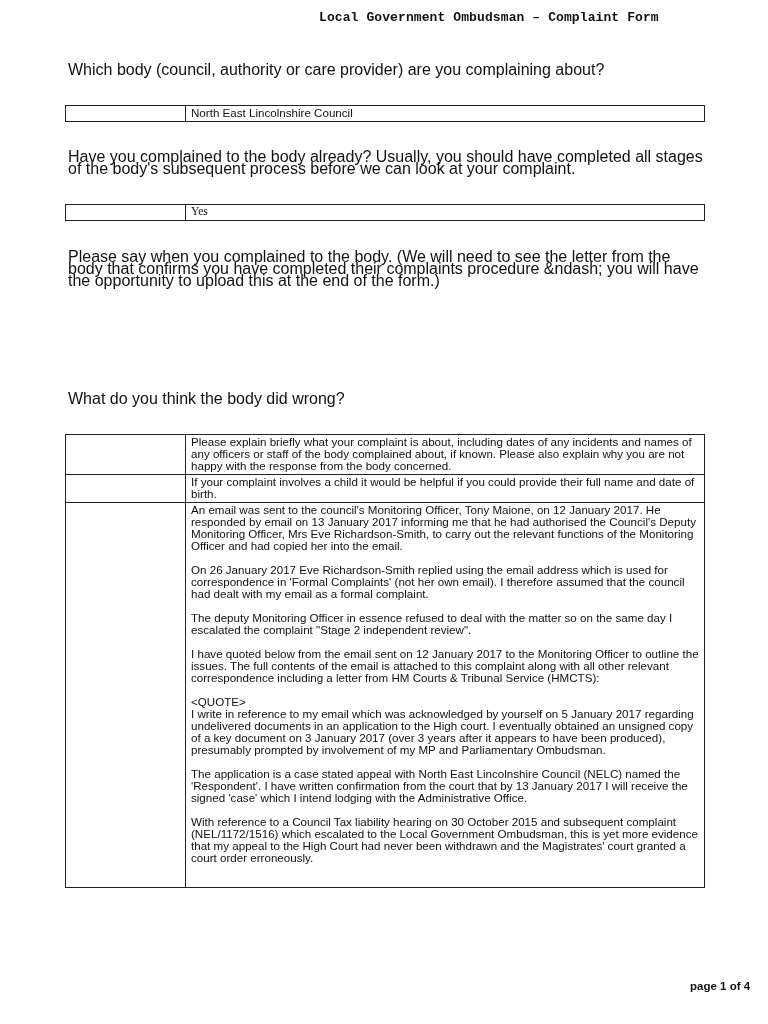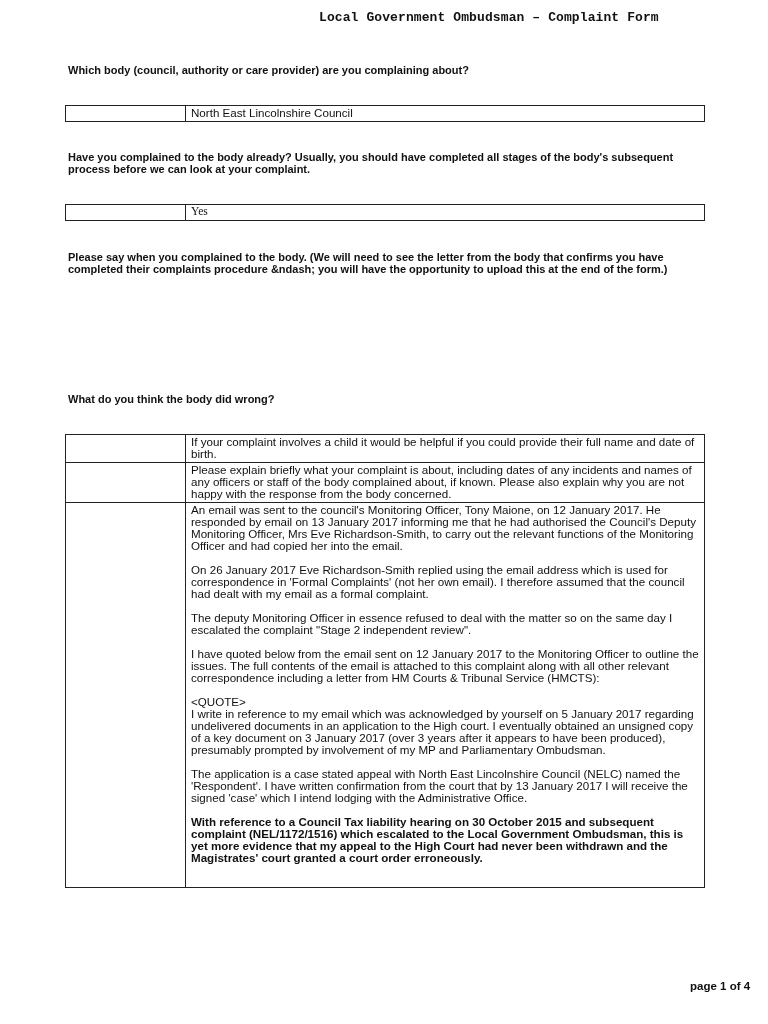--- a/index.html
+++ b/index.html
@@ -22,22 +22,22 @@
       font-family: "Liberation Mono", monospace;
       font-weight: bold;
       font-size: 13px;
       letter-spacing: 0.1px;
       white-space: pre;
     }
     .question {
       position: absolute;
       left: 68px;
       width: 640px;
-      font-weight: bold;
-      font-size: 11px;
+      font-weight: normal;
+      font-size: 16px;
       line-height: 12px;
     }
     table.answer {
       position: absolute;
       left: 65px;
       width: 640px;
       border-collapse: collapse;
       table-layout: fixed;
       font-size: 11.6px;
       line-height: 12px;
@@ -49,21 +49,20 @@
     }
     table.answer td.label-cell {
       width: 119px;
       padding: 0;
     }
     .para {
       margin: 0 0 12px 0;
     }
     .para:last-child {
       margin-bottom: 9px;
-      font-weight: bold;
     }
     .page-footer {
       position: absolute;
       left: 662px;
       top: 980px;
       font-weight: bold;
       font-size: 11.5px;
       padding-left: 28px;
     }
   </style>
@@ -96,25 +95,25 @@
 <table class="answer" style="top:316px;">
   <tbody>
 </tbody>
   </table>
 
 <div class="question" style="top:393px;">What do you think the body did wrong?</div>
 <table class="answer" style="top:434px;">
   <tbody>
       <tr>
     <td class="label-cell"></td>
-    <td>If your complaint involves a child it would be helpful if you could provide their full name and date of birth.</td>
+    <td>Please explain briefly what your complaint is about, including dates of any incidents and names of any officers or staff of the body complained about, if known. Please also explain why you are not happy with the response from the body concerned.</td>
   </tr>
   <tr>
     <td class="label-cell"></td>
-    <td>Please explain briefly what your complaint is about, including dates of any incidents and names of any officers or staff of the body complained about, if known. Please also explain why you are not happy with the response from the body concerned.</td>
+    <td>If your complaint involves a child it would be helpful if you could provide their full name and date of birth.</td>
   </tr>
   <tr>
     <td class="label-cell"></td>
     <td style="padding-bottom:14px;">
       <p class="para">An email was sent to the council's Monitoring Officer, Tony Maione, on 12 January 2017. He responded by email on 13 January 2017 informing me that he had authorised the Council's Deputy Monitoring Officer, Mrs Eve Richardson-Smith, to carry out the relevant functions of the Monitoring Officer and had copied her into the email.</p>
       <p class="para">On 26 January 2017 Eve Richardson-Smith replied using the email address which is used for correspondence in 'Formal Complaints' (not her own email). I therefore assumed that the council had dealt with my email as a formal complaint.</p>
       <p class="para">The deputy Monitoring Officer in essence refused to deal with the matter so on the same day I escalated the complaint "Stage 2 independent review".</p>
       <p class="para">I have quoted below from the email sent on 12 January 2017 to the Monitoring Officer to outline the issues. The full contents of the email is attached to this complaint along with all other relevant correspondence including a letter from HM Courts &amp; Tribunal Service (HMCTS):</p>
       <p class="para" style="white-space:pre-line;">&lt;QUOTE&gt;
 I write in reference to my email which was acknowledged by yourself on 5 January 2017 regarding undelivered documents in an application to the High court. I eventually obtained an unsigned copy of a key document on 3 January 2017 (over 3 years after it appears to have been produced), presumably prompted by involvement of my MP and Parliamentary Ombudsman.</p>

